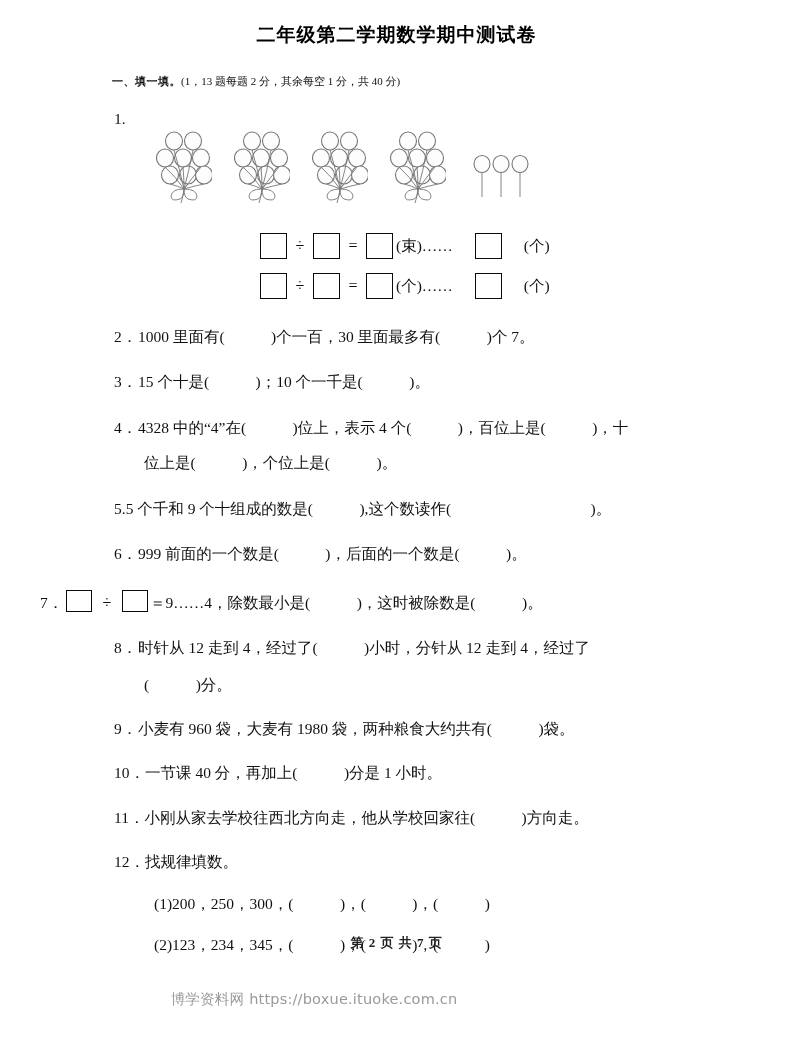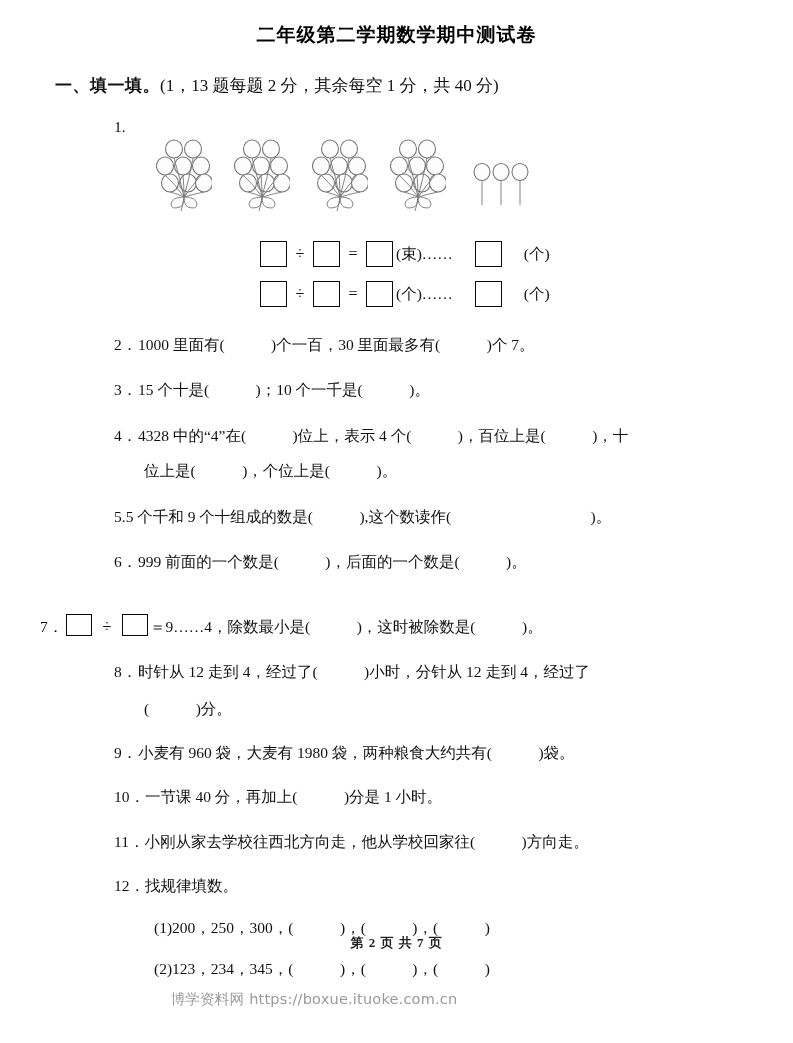--- a/index.html
+++ b/index.html
@@ -33,22 +33,22 @@
     letter-spacing: 1px;
     margin: 0;
     padding-top: 22px;
     padding-bottom: 0;
     color: #000;
     font-family: "Liberation Serif", "DejaVu Serif", serif;
   }
 
   .section-head {
     margin: 26px 0 0 0;
-    padding-left: 55px;
-    font-size: 17px;
+    padding-left: 112px;
+    font-size: 11px;
     color: #111;
   }
   .section-head .bold {
     font-weight: bold;
     letter-spacing: 0.5px;
   }
   .section-head .note {
     font-weight: normal;
   }
 
@@ -137,21 +137,21 @@
   .indent-1 { padding-left: 40px; display: inline-block; }
   .indent-2 { padding-left: 30px; display: inline-block; }
 
   
   .q2  { margin-top: 26px; }
   .q3  { margin-top: 30px; }
   .q4  { margin-top: 30px; }
   .q4b { margin-top: 20px; }
   .q5  { margin-top: 30px; }
   .q6  { margin-top: 30px; }
-  .q7  { margin-top: 44px; padding-left: 40px; }
+  .q7  { margin-top: 28px; padding-left: 40px; }
   .q8  { margin-top: 28px; }
   .q8b { margin-top: 22px; }
   .q9  { margin-top: 28px; font-family: Liberation Serif, serif; }
   .q10 { margin-top: 29px; }
   .q11 { margin-top: 29px; }
   .q12 { margin-top: 29px; }
   .q12a{ margin-top: 26px; }
   .q12b{ margin-top: 26px; }
 
   .footer {

